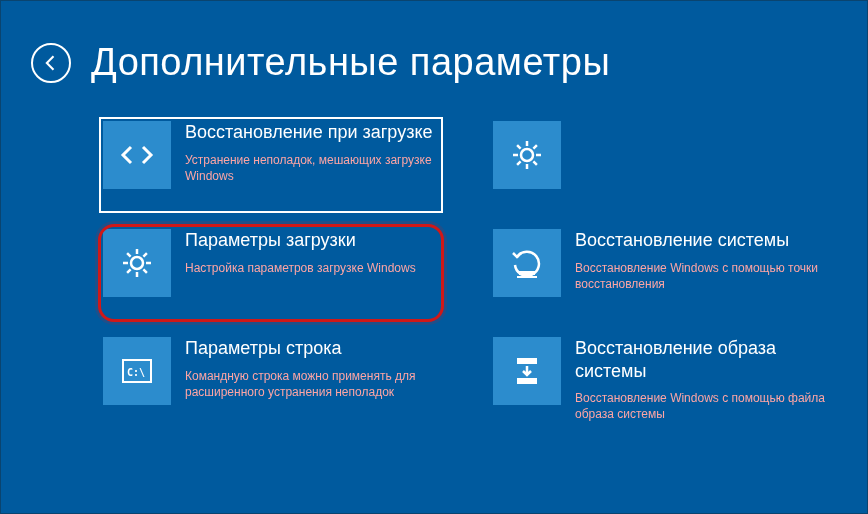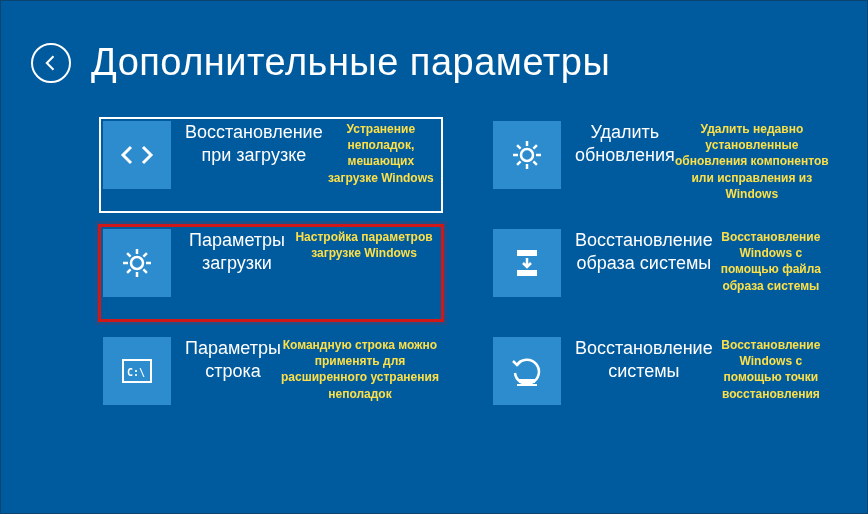--- a/index.html
+++ b/index.html
@@ -56,51 +56,50 @@
     cursor: pointer;
     padding: 2px;
   }
   .tile.focused {
     outline: 2px solid #ffffff;
     outline-offset: 0;
   }
   .tile.highlighted {
     outline: 3px solid #d01818;
     outline-offset: 0;
-    border-radius: 0;
+    border-radius: 13px;
     box-shadow: 0 0 0 6px rgba(208,24,24,0.15);
   }
   .tile-icon {
     width: 68px; height: 68px;
     background: #2c8ccd;
     flex-shrink: 0;
     display: flex;
     align-items: center;
     justify-content: center;
   }
   .tile-icon svg { width: 40px; height: 40px; }
   .tile-text {
     display: flex;
-    flex-direction: row;
-    gap: 0;
+    flex-direction: column;
+    gap: 8px;
     padding-top: 0px;
     flex: 1;
-    text-align: center;
   }
   .tile-title {
     font-size: 18px;
     font-weight: 300;
     line-height: 1.25;
     color: #ffffff;
   }
   .tile-desc {
     font-size: 12px;
-    font-weight: 700;
+    font-weight: 400;
     line-height: 1.35;
-    color: #fde047;
+    color: #fca5a5;
   }
 </style>
 </head>
 <body>
 
 <div class="screen">
 
   <div class="header">
     <div class="back-btn">
       <svg viewBox="0 0 24 24">
@@ -161,52 +160,48 @@
 
       <div class="tile">
         <div class="tile-icon">
           <svg viewBox="0 0 40 40">
             <g stroke="#ffffff" stroke-width="2.5" fill="none">
               <circle cx="20" cy="20" r="6"></circle>
               <path d="M20 6 L20 11 M20 29 L20 34 M6 20 L11 20 M29 20 L34 20 M10.1 10.1 L13.6 13.6 M26.4 26.4 L29.9 29.9 M29.9 10.1 L26.4 13.6 M13.6 26.4 L10.1 29.9"></path>
             </g>
           </svg>
         </div>
-        <div class="tile-text">
-          <div class="tile-title">Удалить обновления</div>
-          <div class="tile-desc">Удалить недавно установленные обновления компонентов или исправления из Windows</div>
-        </div>
-      </div>
-
-      <div class="tile">
-        <div class="tile-icon">
-          <svg viewBox="0 0 40 40">
-            <rect x="10" y="7" width="20" height="6" fill="#ffffff"></rect>
-            <path d="M20 15 L20 23 M16 20 L20 24 L24 20" stroke="#ffffff" stroke-width="2.5" fill="none"></path>
-            <rect x="10" y="27" width="20" height="6" fill="#ffffff"></rect>
-          </svg>
-        </div>
-        <div class="tile-text">
-          <div class="tile-title">Восстановление образа системы</div>
-          <div class="tile-desc">Восстановление Windows с помощью файла образа системы</div>
-        </div>
       </div>
 
       <div class="tile">
         <div class="tile-icon">
           <svg viewBox="0 0 40 40">
             <path d="M10 14 A12 12 0 1 1 8 22" stroke="#ffffff" stroke-width="2.5" fill="none"></path>
             <path d="M6 10 L10 14 L14 10" stroke="#ffffff" stroke-width="2.5" fill="none"></path>
             <rect x="12" y="28" width="16" height="4" fill="#ffffff"></rect>
             <rect x="10" y="33" width="20" height="2" fill="#ffffff"></rect>
           </svg>
         </div>
         <div class="tile-text">
           <div class="tile-title">Восстановление системы</div>
           <div class="tile-desc">Восстановление Windows с помощью точки восстановления</div>
         </div>
       </div>
 
+      <div class="tile">
+        <div class="tile-icon">
+          <svg viewBox="0 0 40 40">
+            <rect x="10" y="7" width="20" height="6" fill="#ffffff"></rect>
+            <path d="M20 15 L20 23 M16 20 L20 24 L24 20" stroke="#ffffff" stroke-width="2.5" fill="none"></path>
+            <rect x="10" y="27" width="20" height="6" fill="#ffffff"></rect>
+          </svg>
+        </div>
+        <div class="tile-text">
+          <div class="tile-title">Восстановление образа системы</div>
+          <div class="tile-desc">Восстановление Windows с помощью файла образа системы</div>
+        </div>
+      </div>
+
     </div>
 
   </div>
 
 </div>
 
 </body></html>

